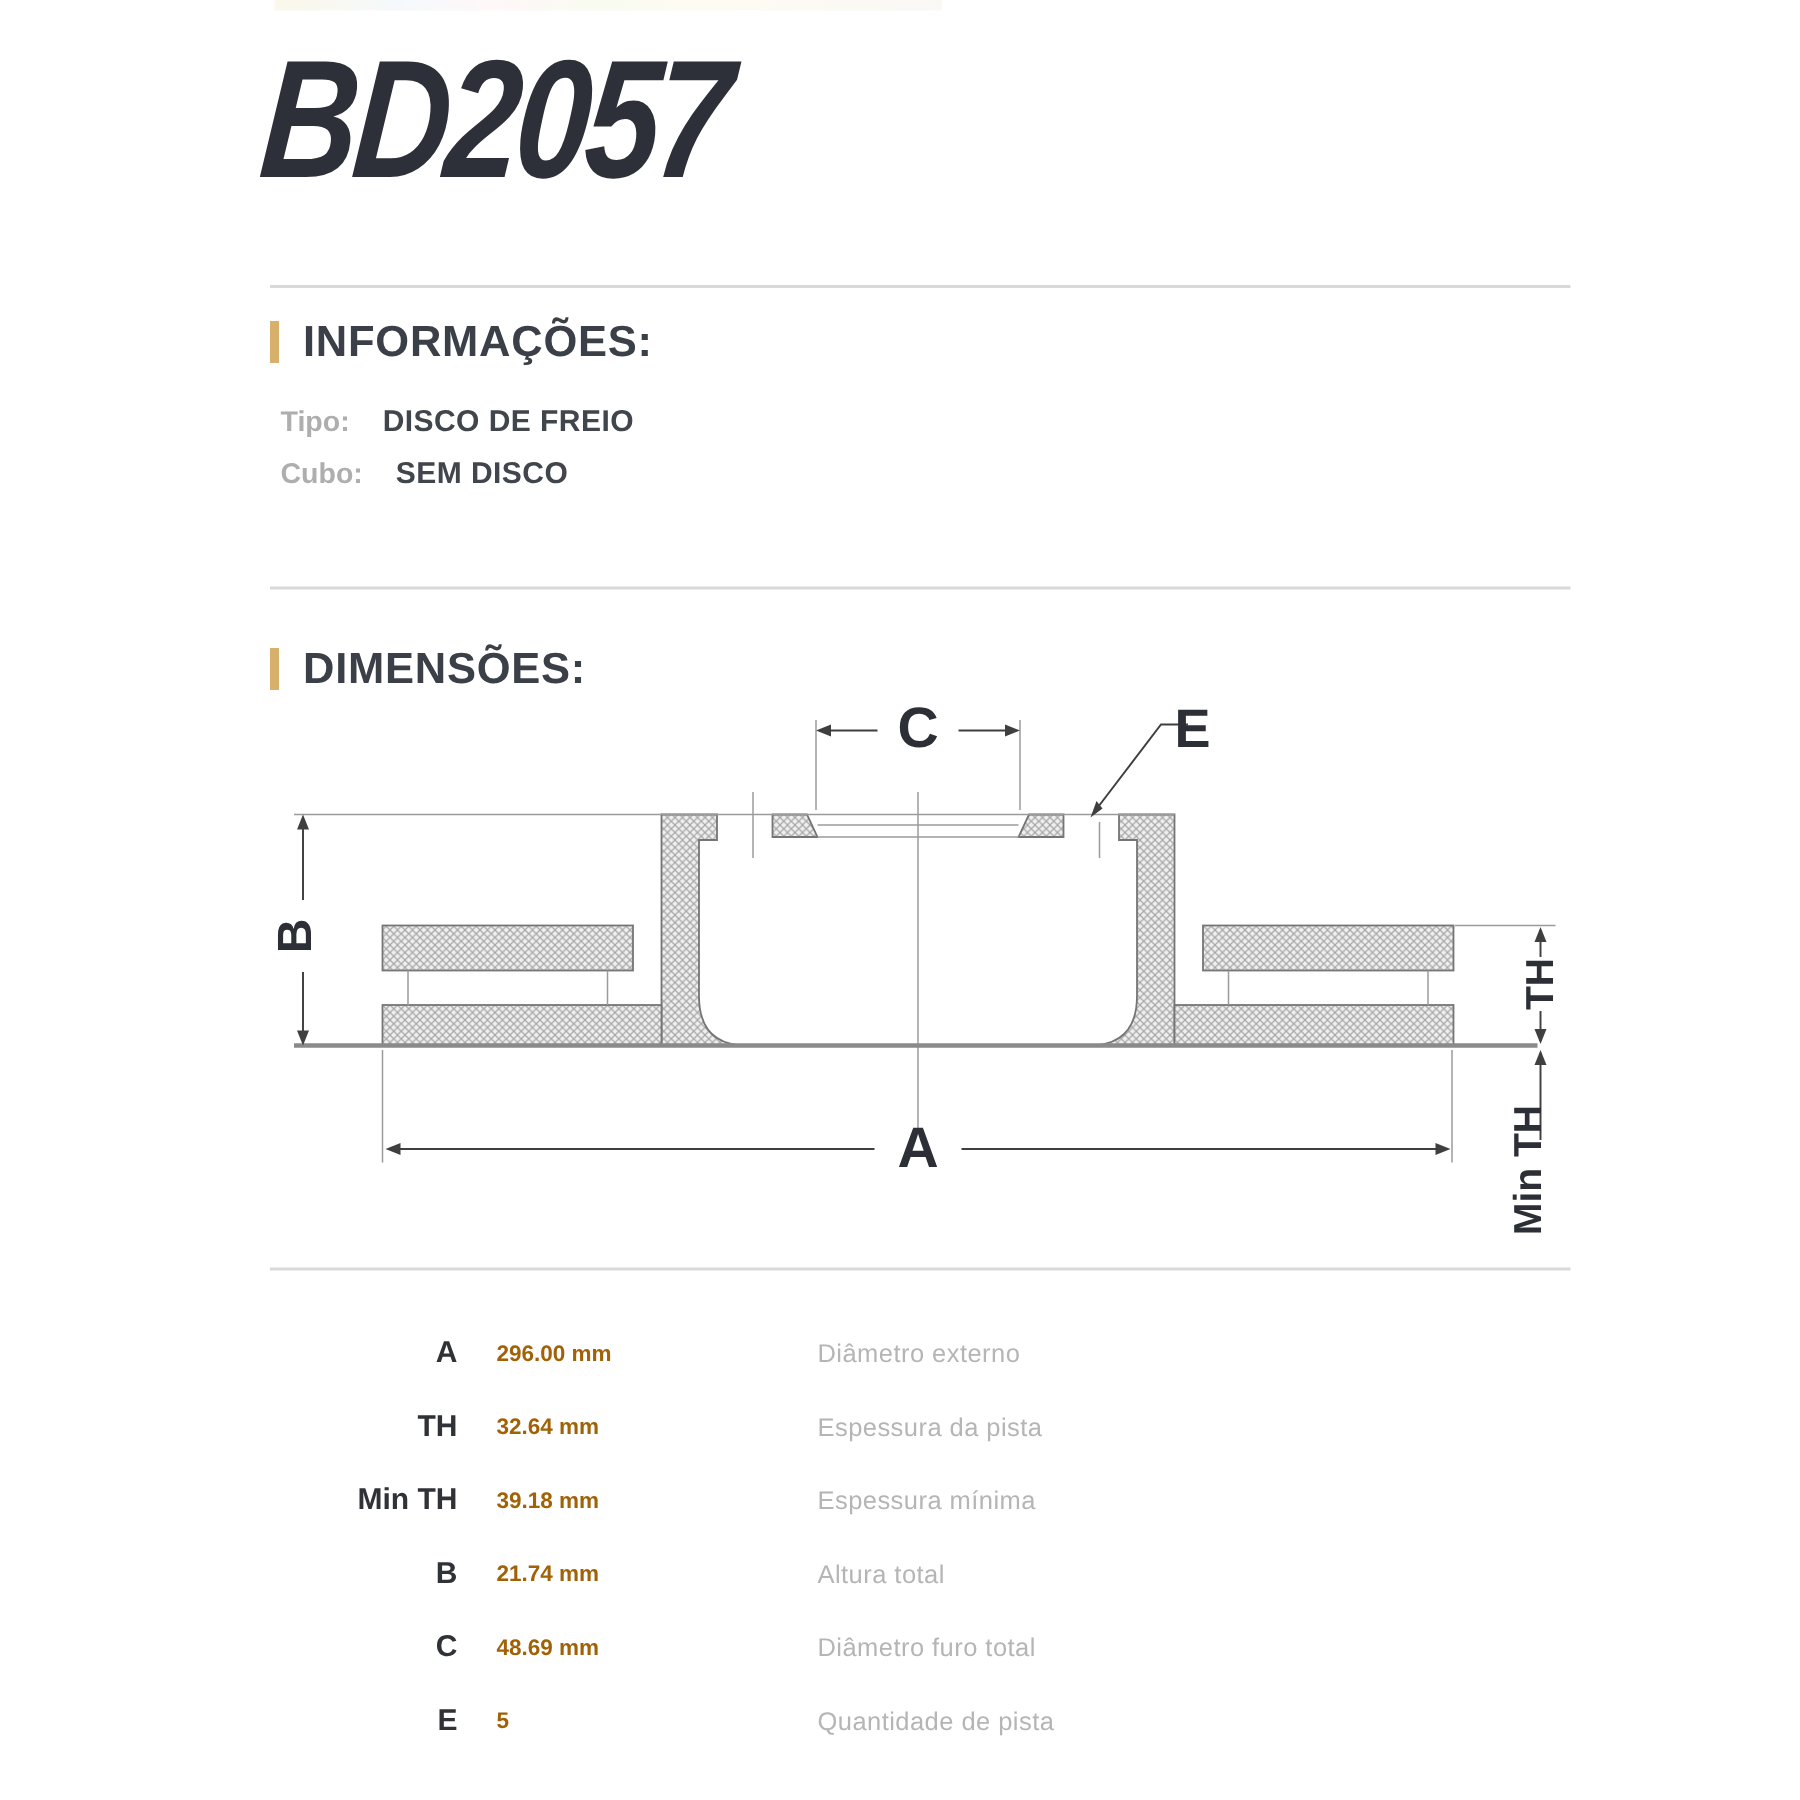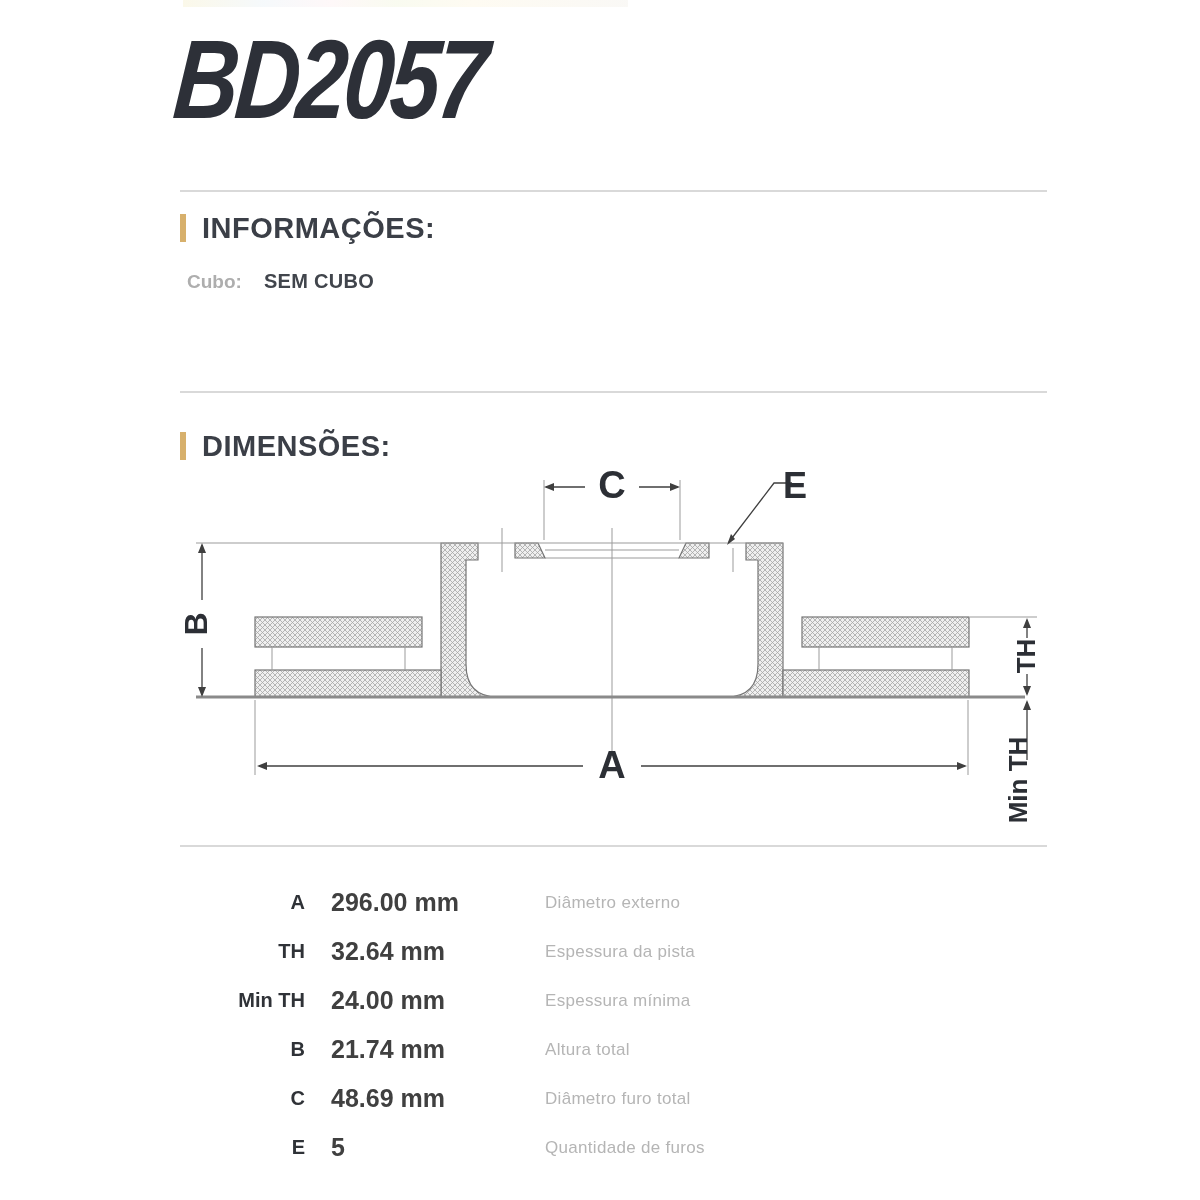--- a/index.html
+++ b/index.html
@@ -22,43 +22,47 @@
   .section-header .hdr-text{font-size:29px;font-weight:bold;color:#3b3f47;letter-spacing:.5px;}
 
   .info-rows{left:187px;top:264px;}
   .info-row{height:35px;display:flex;align-items:center;}
   .info-label{font-size:19px;font-weight:bold;color:#aeaeae;margin-right:22px;}
   .info-value{font-size:20px;font-weight:bold;color:#41454c;letter-spacing:.3px;}
 
   .spec-table{left:180px;top:878px;width:840px;}
   .spec-row{height:49px;display:flex;align-items:center;}
   .spec-key{width:125px;text-align:right;font-size:20px;font-weight:bold;color:#2f3237;flex:none;}
-  .spec-value{width:190px;margin-left:26px;font-size:25px;font-weight:bold;color:#404040;flex:none;}
+  .spec-value{width:190px;margin-left:26px;font-size:15px;font-weight:bold;color:#a16207;flex:none;}
   .spec-desc{margin-left:24px;font-size:17px;color:#b5b5b5;letter-spacing:.3px;}
 
   svg text{font-family:"Liberation Sans",sans-serif;font-weight:bold;fill:#2c2f35;}
 </style>
 </head>
 <body>
 
 <div class="abs top-strip"></div>
 
 <div class="abs part-title">BD2057</div>
 
 <div class="abs separator" style="top:190px"></div>
 
 <div class="abs section-header" style="top:213px">
   <div class="accent-bar"></div>
   <div class="hdr-text">INFORMAÇÕES:</div>
 </div>
 
 <div class="abs info-rows">
   <div class="info-row">
+    <span class="info-label">Tipo:</span>
+    <span class="info-value">DISCO DE FREIO</span>
+  </div>
+  <div class="info-row">
     <span class="info-label">Cubo:</span>
-    <span class="info-value">SEM CUBO</span>
+    <span class="info-value">SEM DISCO</span>
   </div>
 </div>
 
 <div class="abs separator" style="top:391px"></div>
 
 <div class="abs section-header" style="top:431px">
   <div class="accent-bar"></div>
   <div class="hdr-text">DIMENSÕES:</div>
 </div>
 
@@ -148,31 +152,31 @@
     <span class="spec-value">296.00 mm</span>
     <span class="spec-desc">Diâmetro externo</span>
   </div>
   <div class="spec-row">
     <span class="spec-key">TH</span>
     <span class="spec-value">32.64 mm</span>
     <span class="spec-desc">Espessura da pista</span>
   </div>
   <div class="spec-row">
     <span class="spec-key">Min TH</span>
-    <span class="spec-value">24.00 mm</span>
+    <span class="spec-value">39.18 mm</span>
     <span class="spec-desc">Espessura mínima</span>
   </div>
   <div class="spec-row">
     <span class="spec-key">B</span>
     <span class="spec-value">21.74 mm</span>
     <span class="spec-desc">Altura total</span>
   </div>
   <div class="spec-row">
     <span class="spec-key">C</span>
     <span class="spec-value">48.69 mm</span>
     <span class="spec-desc">Diâmetro furo total</span>
   </div>
   <div class="spec-row">
     <span class="spec-key">E</span>
     <span class="spec-value">5</span>
-    <span class="spec-desc">Quantidade de furos</span>
+    <span class="spec-desc">Quantidade de pista</span>
   </div>
 </div>
 
 </body></html>

